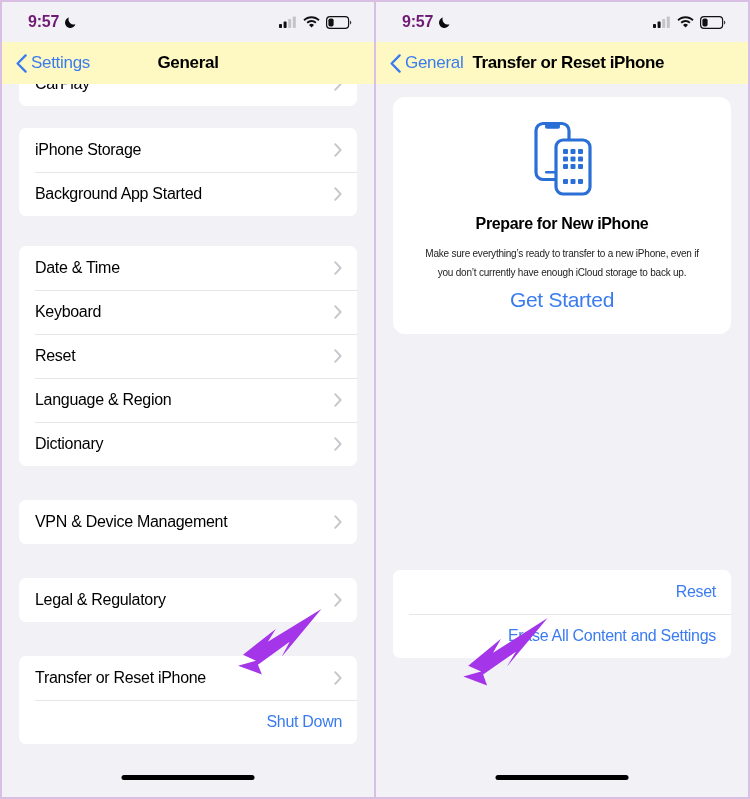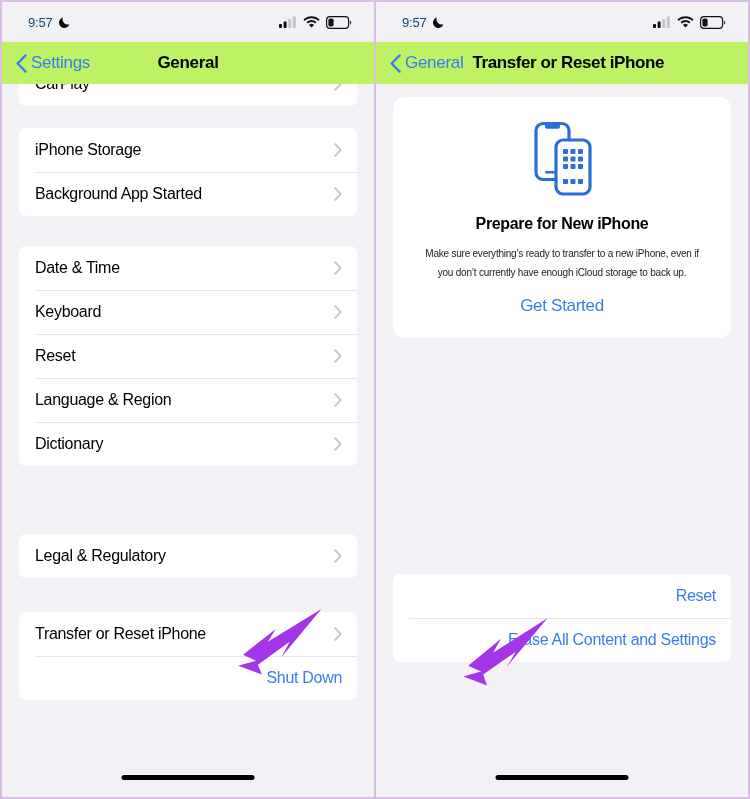--- a/index.html
+++ b/index.html
@@ -39,40 +39,40 @@
   .statusbar {
     position: relative;
     height: 40px;
     display: flex;
     align-items: center;
     justify-content: space-between;
     padding: 0 22px 0 26px;
     box-sizing: border-box;
   }
   .status-time {
-    font-size: 13px;
-    font-weight: normal;
-    color: #0c4a6e;
+    font-size: 16px;
+    font-weight: bold;
+    color: #701a75;
     letter-spacing: -0.2px;
     display: flex;
     align-items: center;
     gap: 5px;
   }
   .moon-icon { display: block; }
   .status-right {
     display: flex;
     align-items: center;
     gap: 6px;
   }
 
   
   .navbar {
     position: relative;
     height: 42px;
-    background: #bef264;
+    background: #fef9c3;
     display: flex;
     align-items: center;
     padding: 0 14px;
     box-sizing: border-box;
     z-index: 5;
   }
   .nav-back {
     display: flex;
     align-items: center;
     color: #3a7bf0;
@@ -163,22 +163,22 @@
     margin-bottom: 11px;
   }
   .prepare-desc {
     font-size: 10px;
     line-height: 19px;
     color: #1c1c1e;
     letter-spacing: -0.22px;
     padding: 0 4px;
   }
   .prepare-action {
-    margin-top: 14px;
-    font-size: 17px;
+    margin-top: 6px;
+    font-size: 21px;
     color: #3a7bf0;
     letter-spacing: -0.3px;
   }
 
   
   .home-indicator {
     position: absolute;
     bottom: 17px;
     left: 50%;
     transform: translateX(-50%);
@@ -298,20 +298,28 @@
         <div class="row">
           <span class="row-label">Dictionary</span>
           <svg class="chev" width="8" height="14" viewBox="0 0 8 14">
             <path d="M1.2 1.2 6.6 7l-5.4 5.8" fill="none" stroke="#c2c2c7" stroke-width="1.9" stroke-linecap="round" stroke-linejoin="round"></path>
           </svg>
         </div>
       </div>
 
       <div class="gap-l"></div>
 
+      <div class="card">
+        <div class="row">
+          <span class="row-label">VPN &amp; Device Management</span>
+          <svg class="chev" width="8" height="14" viewBox="0 0 8 14">
+            <path d="M1.2 1.2 6.6 7l-5.4 5.8" fill="none" stroke="#c2c2c7" stroke-width="1.9" stroke-linecap="round" stroke-linejoin="round"></path>
+          </svg>
+        </div>
+      </div>
 
       <div class="gap-l"></div>
 
       <div class="card">
         <div class="row">
           <span class="row-label">Legal &amp; Regulatory</span>
           <svg class="chev" width="8" height="14" viewBox="0 0 8 14">
             <path d="M1.2 1.2 6.6 7l-5.4 5.8" fill="none" stroke="#c2c2c7" stroke-width="1.9" stroke-linecap="round" stroke-linejoin="round"></path>
           </svg>
         </div>

